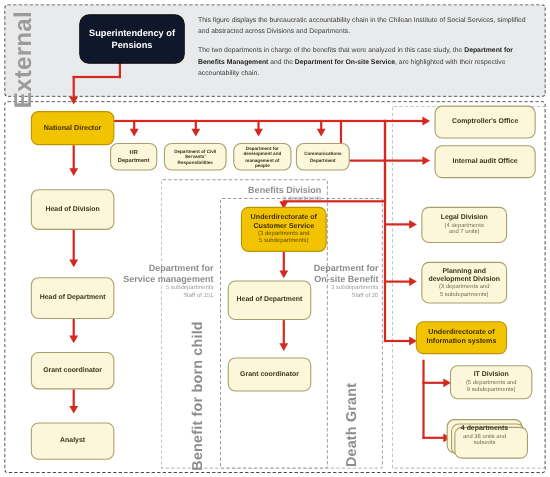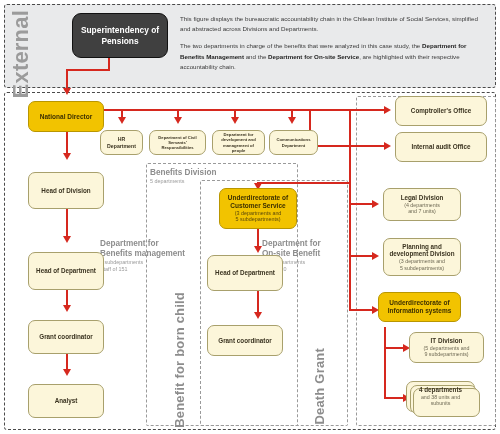--- a/index.html
+++ b/index.html
@@ -55,21 +55,21 @@
   .box{
     position:absolute;box-sizing:border-box;
     display:flex;flex-direction:column;
     align-items:center;justify-content:center;
     text-align:center;border-radius:7px;
     padding:2px 3px;
   }
   .box .t{font-weight:bold;line-height:1.22;}
   .box .s{font-weight:normal;line-height:1.25;color:#6f6a55;}
 
-  .b-dark{background:#404040;color:#ffffff;border:1px solid #111;border-radius:9px;}
+  .b-dark{background:#0f172a;color:#ffffff;border:1px solid #111;border-radius:9px;}
   .b-dark .t{font-size:8.4px;color:#fff;}
 
   .b-gold{background:#f2c300;border:1.3px solid #b99600;color:#3d3000;}
   .b-gold .t{font-size:6.5px;color:#3d3000;}
   .b-gold .s{font-size:5.4px;color:#5c4a09;}
 
   .b-cream{background:#fcf6da;border:1.1px solid #a8a06c;color:#3a3320;}
   .b-cream .t{font-size:6.3px;}
   .b-cream .s{font-size:5.3px;}
   .b-cream.small .t{font-size:4.2px;line-height:1.2;}
@@ -83,21 +83,21 @@
   .stacked::before{transform:translate(3px,3px);}
   .stacked::after{transform:translate(6px,6px);}
 
   
   .ln{position:absolute;background:#d6281e;}
   .ar{position:absolute;width:0;height:0;}
   .ar-d{border-left:4.5px solid transparent;border-right:4.5px solid transparent;border-top:7px solid #d6281e;}
   .ar-r{border-top:4.5px solid transparent;border-bottom:4.5px solid transparent;border-left:7px solid #d6281e;}
 
   
-  .ghead{position:absolute;text-align:left;color:#8d8d8d;}
+  .ghead{position:absolute;text-align:right;color:#8d8d8d;}
   .ghead .h{font-weight:bold;font-size:8.2px;line-height:1.22;}
   .ghead .d{font-weight:normal;font-size:5.4px;line-height:1.3;color:#9a9a9a;}
 </style>
 </head>
 <body>
 
 <div id="stage">
 
   <div class="zone zone-external"></div>
   <div class="zone zone-main"></div>
@@ -174,21 +174,21 @@
   <div class="ln" style="left:384px;top:397px;width:22px;height:2.2px;"></div>
   <div class="ar ar-r" style="left:403px;top:393.5px;"></div>
 
   <div class="ghead" style="left:150px;top:168px;width:142px;">
     <div class="h">Benefits Division</div>
     <div class="d">5 departments</div>
   </div>
 
   <div class="ghead" style="left:100px;top:239px;width:94px;">
     <div class="h">Department for</div>
-    <div class="h">Benefits management</div>
+    <div class="h">Service management</div>
     <div class="d">5 subdepartments</div>
     <div class="d">Staff of 151</div>
   </div>
 
   <div class="ghead" style="left:262px;top:239px;width:82px;">
     <div class="h">Department for</div>
     <div class="h">On-site Benefit</div>
     <div class="d">3 subdepartments</div>
     <div class="d">Staff of 20</div>
   </div>

